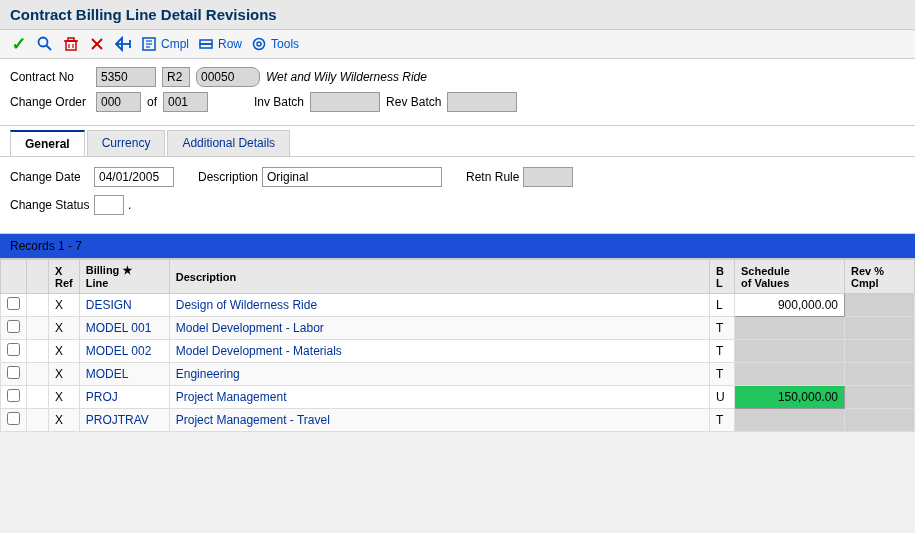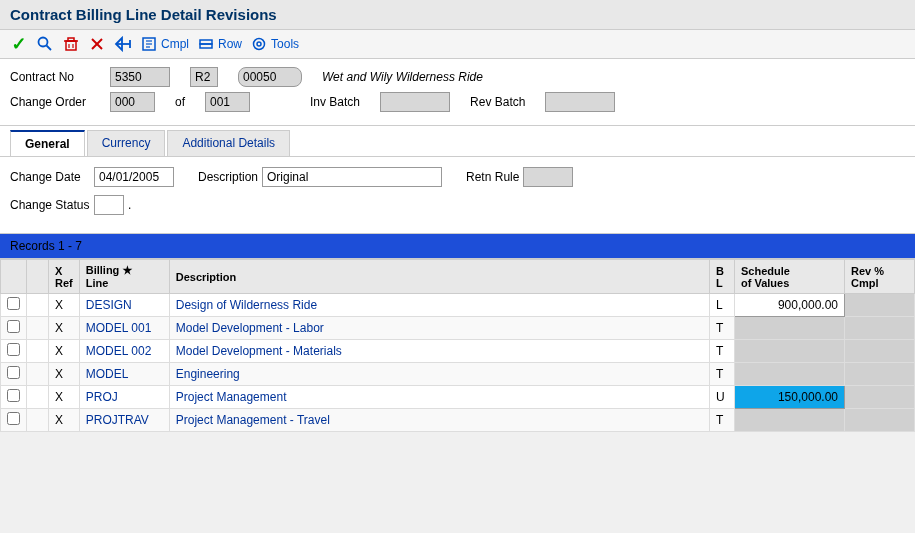--- a/index.html
+++ b/index.html
@@ -43,21 +43,21 @@
     .form-area {
       background: #fff;
       padding: 8px 10px;
       border-bottom: 1px solid #ccc;
     }
     
     .form-row {
       display: flex;
       align-items: center;
       margin-bottom: 5px;
-      gap: 20px;
+      gap: 6px;
     }
     
     .form-label {
       color: #000;
       min-width: 80px;
       font-size: 12px;
     }
     
     .form-input {
       background: #d8d8d8;
@@ -372,21 +372,21 @@
   </tr>
         <tr>
     <td class="checkbox-cell">
       <input type="checkbox" style="">
     </td>
     <td></td>
     <td>X</td>
     <td class="link-text">PROJ</td>
     <td class="link-text">Project Management</td>
     <td>U</td>
-    <td style="background:#0ea5e9;border:1px solid #999;text-align:right;">150,000.00</td>
+    <td style="background:#22c55e;border:1px solid #999;text-align:right;">150,000.00</td>
     <td style="background:#d0d0d0;"></td>
   </tr>
         <tr>
     <td class="checkbox-cell">
       <input type="checkbox" style="">
     </td>
     <td></td>
     <td>X</td>
     <td class="link-text">PROJTRAV</td>
     <td class="link-text">Project Management - Travel</td>

